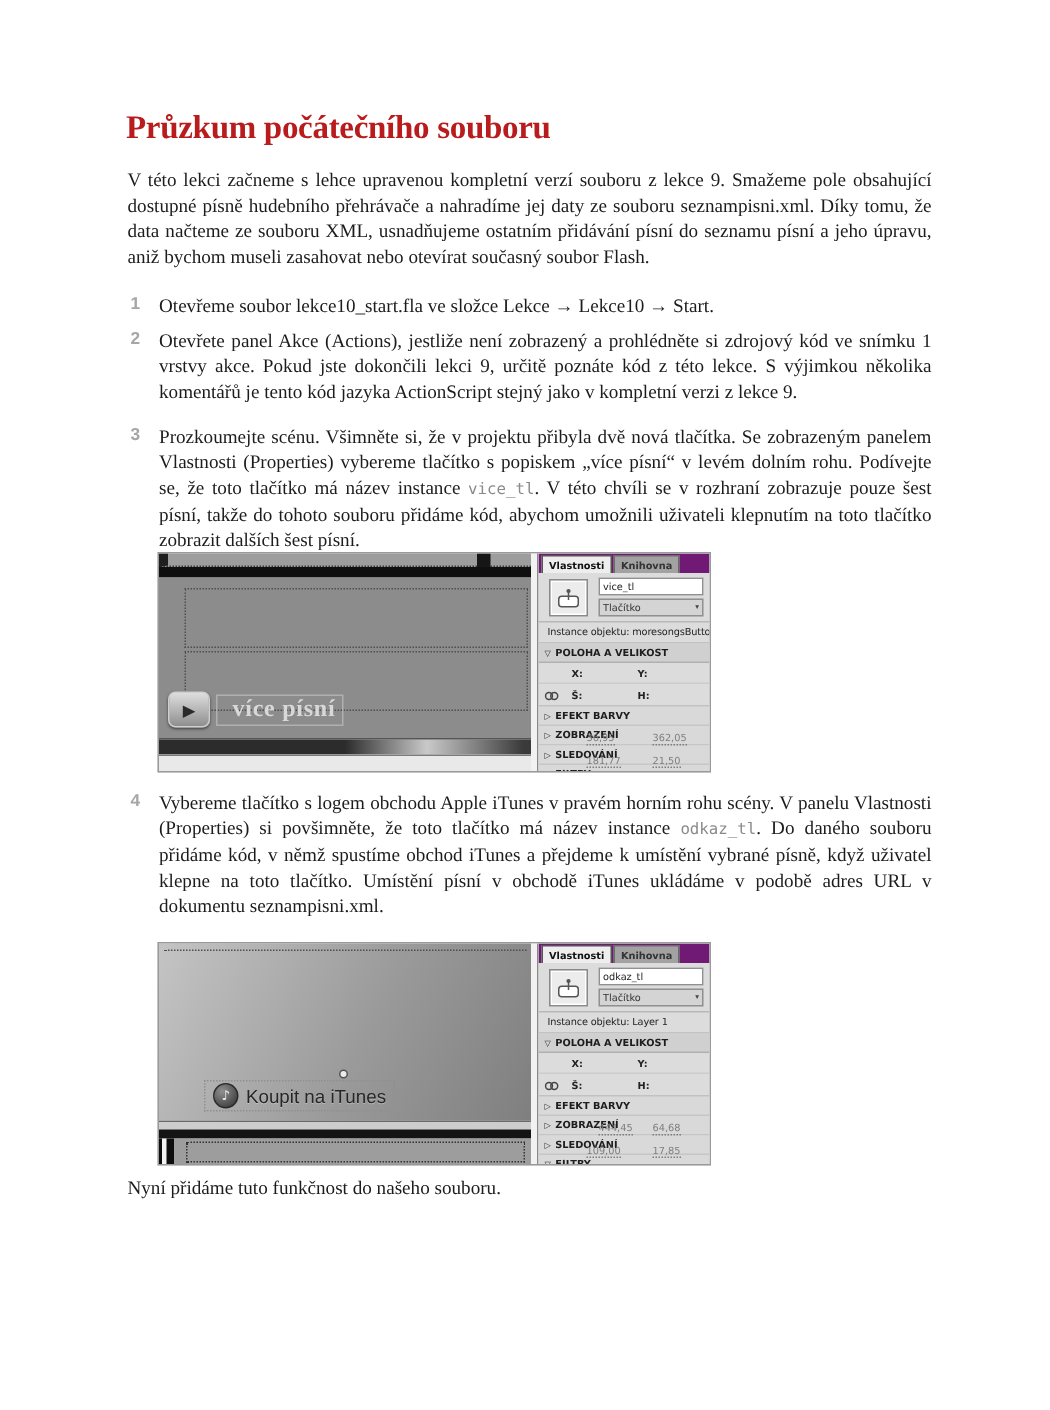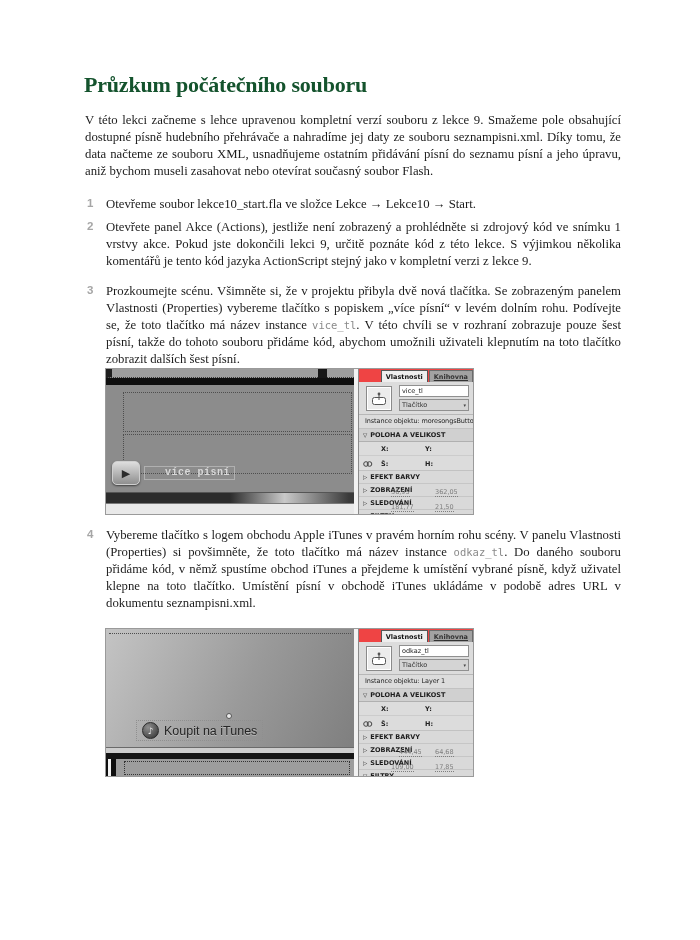--- a/index.html
+++ b/index.html
@@ -1,21 +1,21 @@
 <!DOCTYPE html>
 <html lang="cs"><head>
 <meta charset="utf-8">
 <style>
   html,body{margin:0;padding:0;}
   body{background:#ffffff;}
   .page{position:relative;width:700px;height:940px;background:#ffffff;overflow:hidden;
         font-family:"Liberation Serif", serif;color:#1c1c1c;}
 
   .title{position:absolute;left:84px;top:72px;margin:0;font-size:22px;font-weight:bold;
-         color:#14532d;font-family:"Liberation Serif", serif;letter-spacing:-0.2px;}
+         color:#b91c1c;font-family:"Liberation Serif", serif;letter-spacing:-0.2px;}
 
   .bodytext{font-size:12.75px;line-height:17px;text-align:justify;margin:0;}
   .intro{position:absolute;left:85px;top:112px;width:536px;}
   .closing{position:absolute;left:85px;top:784px;width:536px;text-align:left;}
 
   .step{position:absolute;left:85px;width:536px;}
   #step1{top:196px;} #step2{top:219px;} #step3{top:283px;} #step4{top:527px;}
   .step .num{position:absolute;left:2px;top:1px;font-family:"Liberation Sans",sans-serif;
              font-weight:bold;font-size:11.5px;color:#a6a6a6;}
   .step .steptext{margin:0 0 0 21px;}
@@ -36,22 +36,22 @@
   .f1-topgap{position:absolute;left:206px;width:9px;top:0;bottom:-1px;background:#161616;}
   .f1-blackbar{height:7px;background:#0f0f0f;}
   .f1-stage{position:relative;height:107px;background:#8c8c8c;}
   .dotrect{position:absolute;left:17px;right:2px;height:38px;border:1px dotted #4e4e4e;}
   .r1{top:7px;} .r2{top:49px;}
   .morebtn{position:absolute;left:6px;top:76px;display:flex;align-items:center;}
   .playbtn{width:26px;height:22px;border-radius:5px;background:linear-gradient(#dedede,#8f8f8f);
            border:1px solid #cfcfcf;box-shadow:0 1px 2px rgba(0,0,0,0.55);color:#2b2b2b;
            font-size:11px;display:flex;align-items:center;justify-content:center;
            font-family:"DejaVu Sans",sans-serif;}
-  .morelabel{margin-left:4px;font-weight:bold;font-size:10px;color:#d8d8d8;letter-spacing:0.5px;
-             border:1px solid #b0b0b0;padding:0 4px 1px 20px;font-family:Liberation Mono, monospace;}
+  .morelabel{margin-left:4px;font-weight:bold;font-size:16px;color:#d8d8d8;letter-spacing:0.5px;
+             border:1px solid #b0b0b0;padding:0 4px 1px 10px;font-family:Liberation Serif, serif;}
   .f1-gradbar{height:10px;border-top:1px solid #555;
               background:linear-gradient(90deg,#2c2c2c 0%,#2c2c2c 50%,#c9c9c9 72%,#3a3a3a 98%);}
   .f1-lightstrip{height:11px;background:#e9e9e9;border-top:1px solid #7a7a7a;}
 
   
   .f2-stage{position:relative;height:118px;background:linear-gradient(115deg,#c4c4c4 0%,#9a9a9a 55%,#7f7f7f 100%);}
   .f2-topdots{position:absolute;left:3px;right:3px;top:4px;border-top:1px dotted #4e4e4e;}
   .regpoint{position:absolute;left:120px;top:84px;width:4px;height:4px;border-radius:50%;
             background:#ececec;border:1px solid #555;}
   .itunesbtn{position:absolute;left:30px;top:91px;display:flex;align-items:center;
@@ -62,24 +62,24 @@
                  border:1px solid #2a2a2a;font-family:"DejaVu Sans",sans-serif;}
   .ituneslabel{font-weight:normal;font-size:12.5px;color:#262626;white-space:nowrap;
                font-family:"Liberation Sans",sans-serif;text-shadow:0 1px 0 rgba(255,255,255,0.3);}
   .f2-strip{height:5px;background:#cdcdcd;border-top:1px solid #6a6a6a;}
   .f2-black{height:6px;background:#141414;}
   .f2-bottompanel{position:relative;height:17px;background:#9d9d9d;border-left:10px solid #0e0e0e;}
   .whitesliver{position:absolute;left:-8px;top:0;bottom:0;width:3px;background:#f3f3f3;}
   .f2-dotrect{position:absolute;left:8px;right:4px;top:2px;bottom:1px;border:1px dotted #333;}
 
   
-  .pp-tabs{height:13px;background:#ef4444;display:flex;align-items:flex-end;padding-left:2px;justify-content:flex-end;}
+  .pp-tabs{height:13px;background:#701a75;display:flex;align-items:flex-end;padding-left:2px;}
   .pp-tab{font-size:6.5px;font-weight:bold;padding:2px 4px 1px 4px;white-space:nowrap;}
   .pp-tab.active{background:#eeeeee;color:#111;border:1px solid #555;border-bottom:none;}
-  .pp-tab.inactive{background:#a2a2a2;color:#333;border:1px solid #6b6b6b;border-bottom:none;margin-left:1px;text-decoration:underline;}
+  .pp-tab.inactive{background:#a2a2a2;color:#333;border:1px solid #6b6b6b;border-bottom:none;margin-left:1px;}
   .pp-fields{position:relative;height:32px;border-bottom:1px solid #b8b8b8;}
   .pp-symbolicon{position:absolute;left:7px;top:4px;width:24px;height:23px;background:#ececec;
                  border:1px solid #8a8a8a;box-shadow:inset 0 0 0 1px #ffffff;
                  display:flex;align-items:center;justify-content:center;}
   .pp-name{position:absolute;left:40px;top:3px;width:64px;height:10px;font-size:6.5px;
            border:1px solid #909090;background:#ffffff;padding:0 2px;color:#222;
            font-family:"DejaVu Sans",sans-serif;box-sizing:content-box;}
   .pp-type{position:absolute;left:40px;top:17px;width:64px;height:10px;font-size:6.5px;
            border:1px solid #909090;background:#d4d4d4;color:#333;padding:0 2px;line-height:10px;}
   .pp-type .ddarrow{float:right;font-size:5px;color:#444;line-height:10px;}
@@ -242,15 +242,16 @@
         <span class="plab" style="left:66px;top:4px;">H:</span>
         <span class="pval" style="left:76px;top:4px;">17,85</span>
       </div>
       <div class="pp-sec"><span class="tri">▷</span><span>EFEKT BARVY</span></div>
       <div class="pp-sec"><span class="tri">▷</span><span>ZOBRAZENÍ</span></div>
       <div class="pp-sec"><span class="tri">▷</span><span>SLEDOVÁNÍ</span></div>
       <div class="pp-sec"><span class="tri">▽</span><span>FILTRY</span></div>
     </div>
   </div>
 
+  <p class="bodytext closing">Nyní přidáme tuto funkčnost do našeho souboru.</p>
 
 
 </div>
 
 </body></html>

